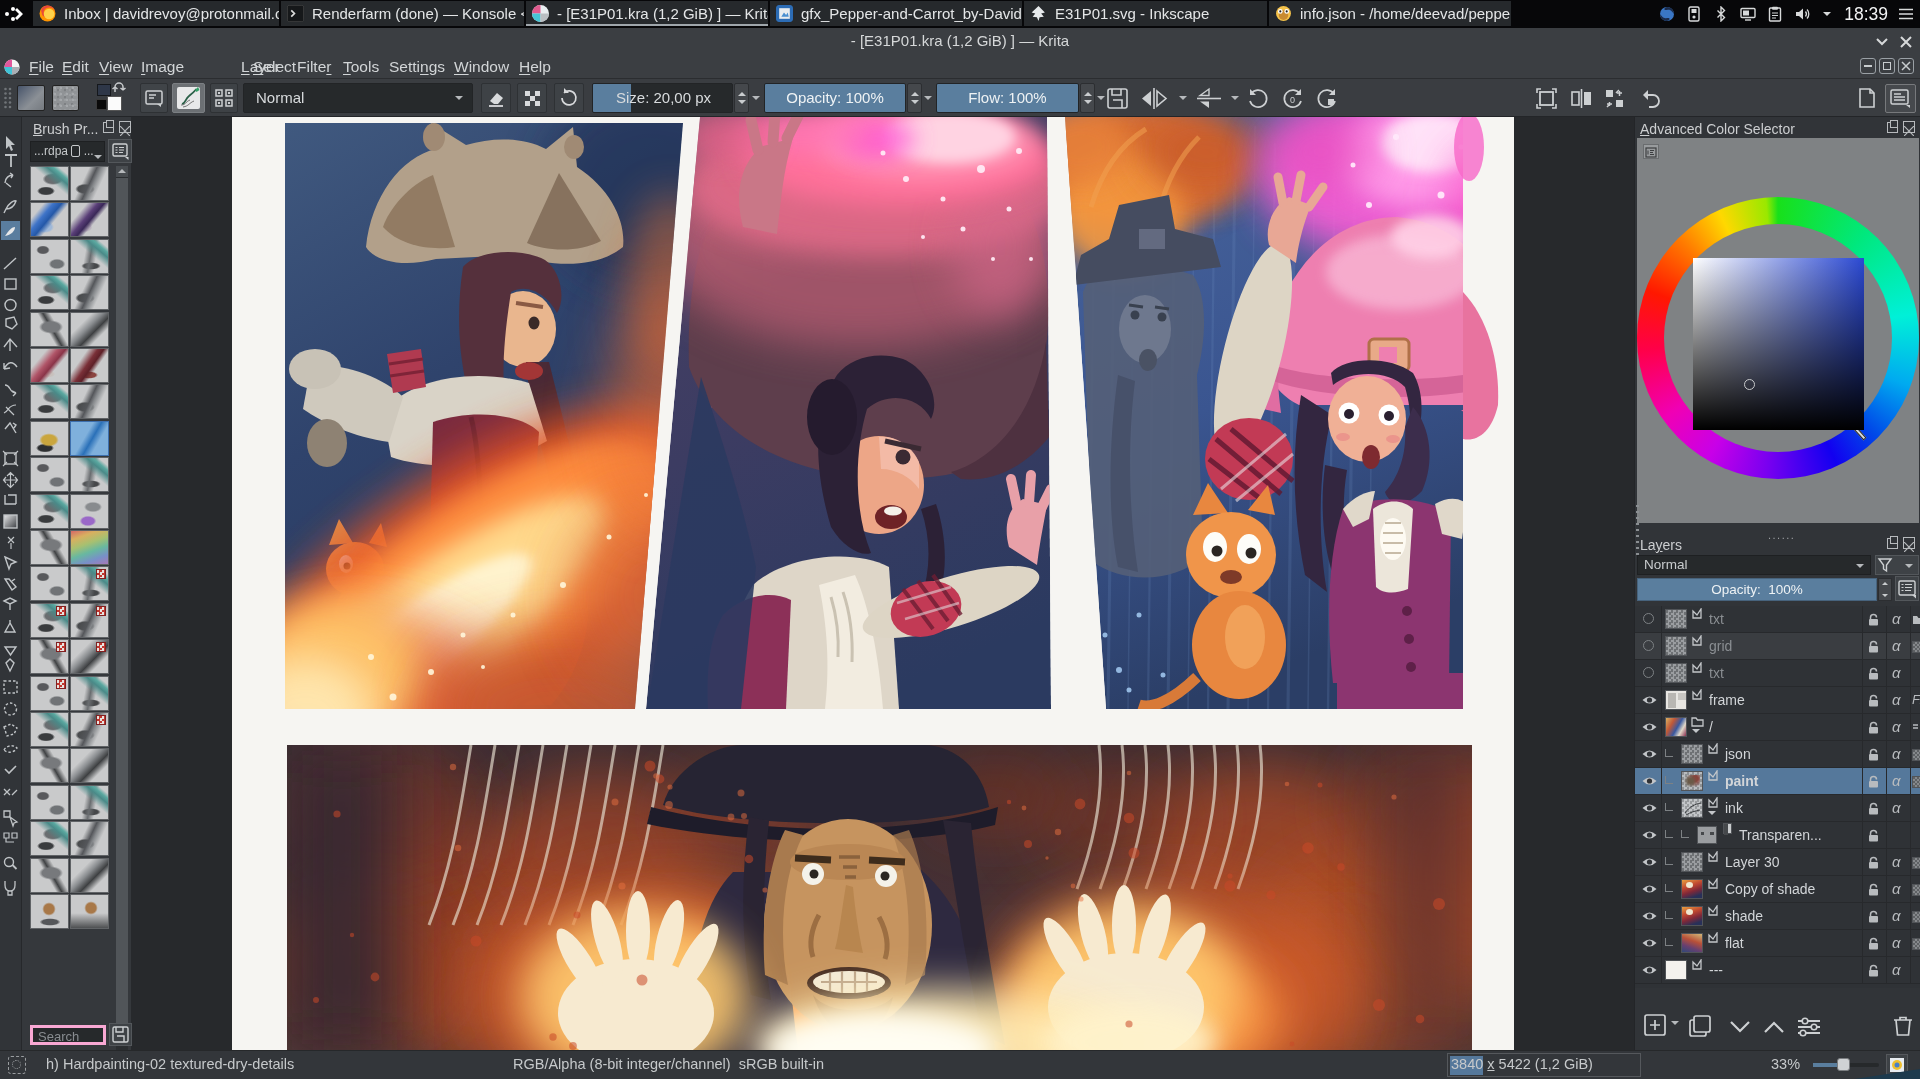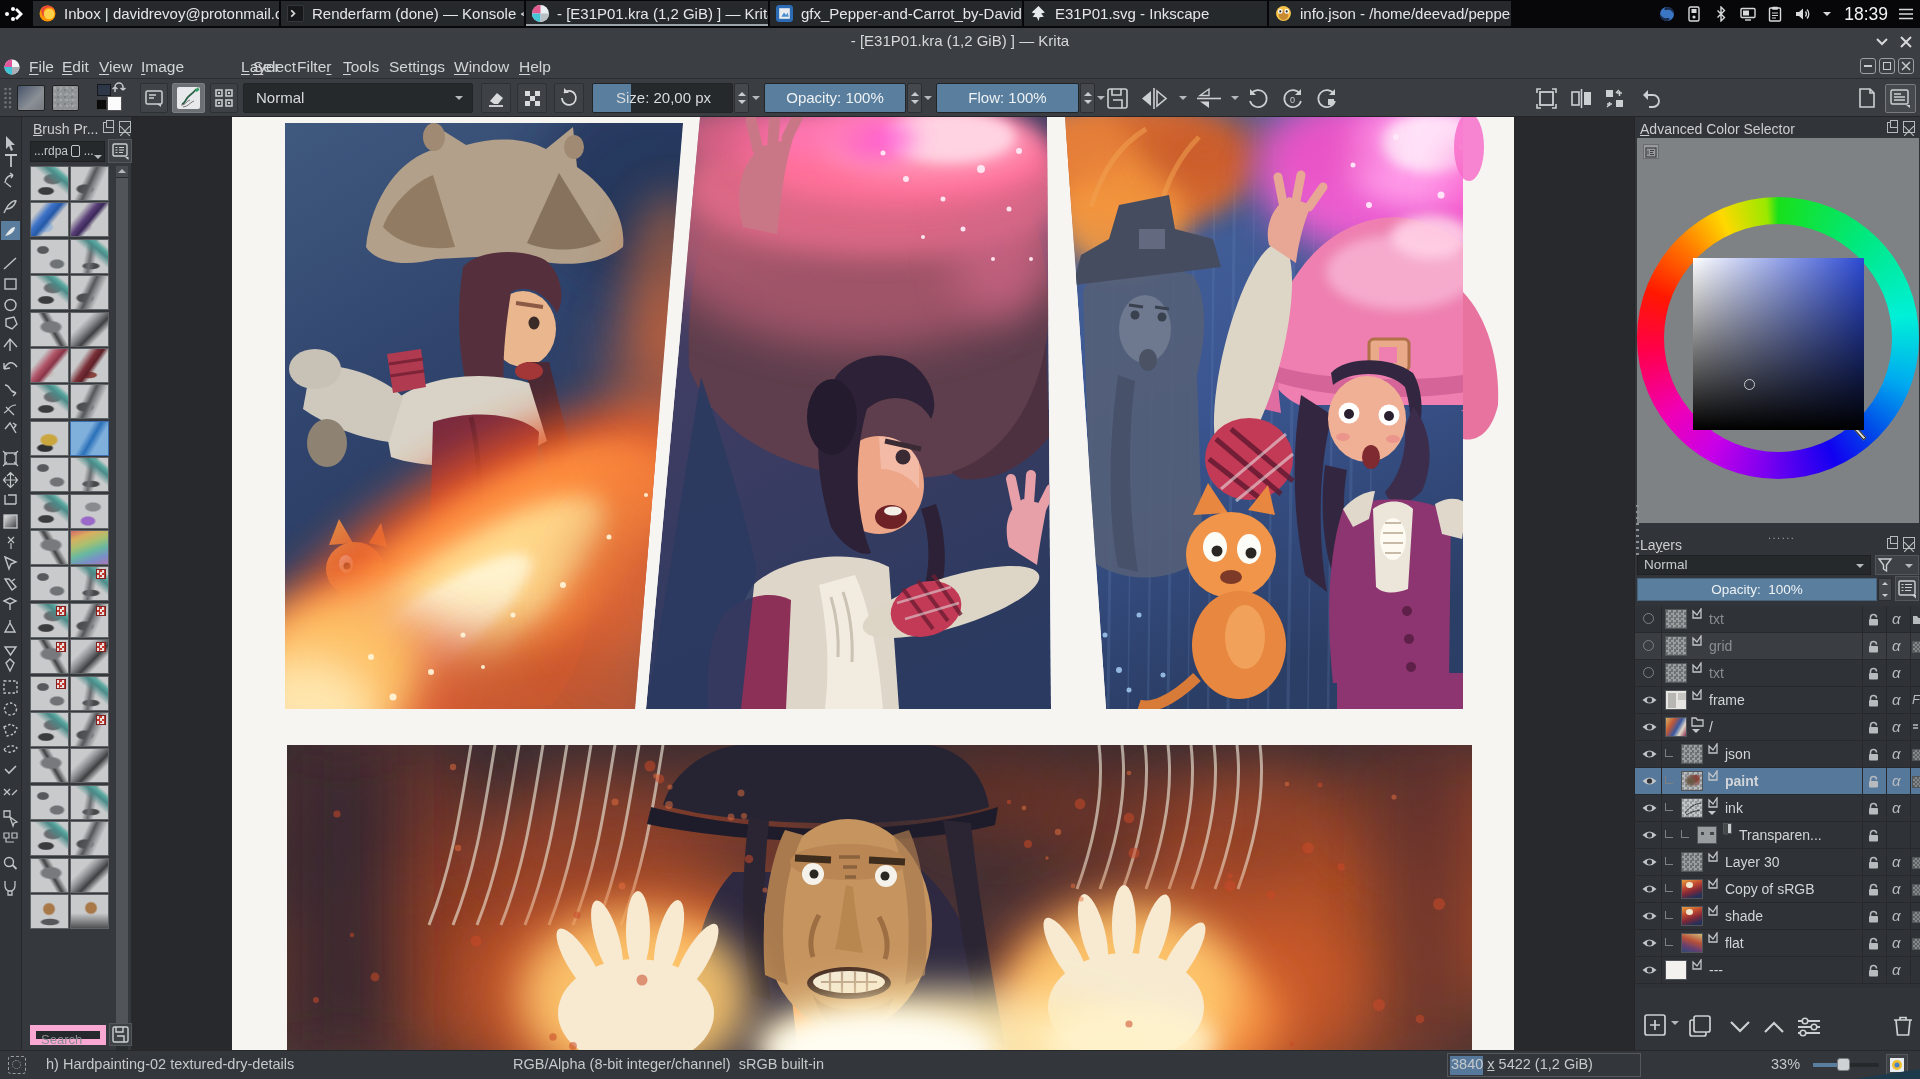--- a/index.html
+++ b/index.html
@@ -882,21 +882,21 @@
 </div>
   <div class="abs" style="left:94px;top:49px;width:12px;height:884px;background:#2b2e31;">
     <div class="abs" style="left:0;top:0;width:12px;height:11px;background:#484c50;">
         <div class="abs" style="left:2px;top:3px;border:4px solid transparent;border-bottom-color:#b6b9bc;border-top-width:0;"></div>
       </div>
     <div class="abs" style="left:0;top:12px;width:12px;height:846px;background:#515559;"></div>
     <div class="abs" style="left:0;top:860px;width:12px;height:11px;background:#484c50;">
         <div class="abs" style="left:2px;top:4px;border:4px solid transparent;border-top-color:#b6b9bc;border-bottom-width:0;"></div>
       </div>
   </div>
-  <div class="abs" style="left:8px;top:908px;width:76px;height:20px;background:#26292b;border:6px solid #f9a8d4;color:#888c90;font-size:13px;line-height:18px;padding-left:5px;">Search</div>
+  <div class="abs" style="left:8px;top:908px;width:76px;height:20px;background:#26292b;border:3px solid #f9a8d4;color:#888c90;font-size:13px;line-height:18px;padding-left:5px;">Search</div>
   <div class="abs" style="left:87px;top:906px;width:23px;height:23px;background:#3e4246;border:1px solid #53575b;"><svg width="21" height="21" viewBox="0 0 21 21">
         <g stroke="#cdd0d2" stroke-width="1.4" fill="none">
           <rect x="3" y="3" width="15" height="15" rx="1.5"></rect>
           <path d="M6 3v5h7V3M7 12h7v6"></path>
         </g>
       </svg></div>
 </div>
 <div class="abs" id="rdock">
   <div class="dtitle" style="left:5px;top:4px;"><u>A</u>dvanced Color Selector</div>
   <div class="abs" style="left:252px;top:5px;width:11px;height:11px;border:1px solid #b7babd;">
@@ -1161,21 +1161,21 @@
         <circle cx="8.5" cy="7" r="2.6" fill="#2f3236"></circle>
       </svg>
       <div class="abs" style="left:26px;top:270px;width:1px;height:27px;background:#27292c;"></div>
       <div class="abs" style="left:30px;top:278px;width:8px;height:8px;border-left:1.6px solid #7d8184;border-bottom:1.6px solid #7d8184;"></div>
       <div class="abs" style="left:46px;top:273px;width:22px;height:20px;border:1px solid #515458;background:linear-gradient(160deg,#e8a040 0%,#c04830 35%,#802838 60%,#283058 85%);">
         <div class="abs" style="left:4px;top:2px;width:7px;height:6px;background:#f0e8d0;border-radius:50%;"></div>
       </div>
       <svg class="abs" style="left:72px;top:272px" width="12" height="12" viewBox="0 0 12 12">
         <path d="M2 10V3l4 4 4-6v9z" fill="none" stroke="#c3c6c9" stroke-width="1.3"></path>
       </svg>
-      <div class="abs" style="left:90px;top:275px;color:#d2d5d8;font-size:14px;font-weight:normal;">Copy of sRGB</div>
+      <div class="abs" style="left:90px;top:275px;color:#d2d5d8;font-size:14px;font-weight:normal;">Copy of shade</div>
       <div class="abs" style="left:227px;top:270px;width:1px;height:27px;background:#27292c;"></div>
       <div class="abs" style="left:251px;top:270px;width:1px;height:27px;background:#27292c;"></div>
       <div class="abs" style="left:275px;top:270px;width:1px;height:27px;background:#27292c;"></div>
       <svg class="abs" style="left:232px;top:277px" width="13" height="14" viewBox="0 0 13 14">
         <path d="M3.5 6V4.5a3 3 0 0 1 6 0" fill="none" stroke="#b8bbbe" stroke-width="1.5"></path>
         <rect x="2" y="6" width="9" height="6.5" rx="1" fill="#b8bbbe"></rect>
       </svg>
       <div class="abs" style="left:257px;top:274px;color:#b8bbbe;font-size:15px;font-style:italic;">α</div>
       <div class="abs" style="left:277px;top:278px;width:12px;height:12px;background:repeating-conic-gradient(#85888b 0% 25%, #5e6164 0% 50%);background-size:4px 4px;border:1px solid #515458;"></div>
 <div class="abs" style="left:0;top:297px;width:286px;height:27px;background:#2f3236;border-bottom:1px solid #27292c;"></div>

